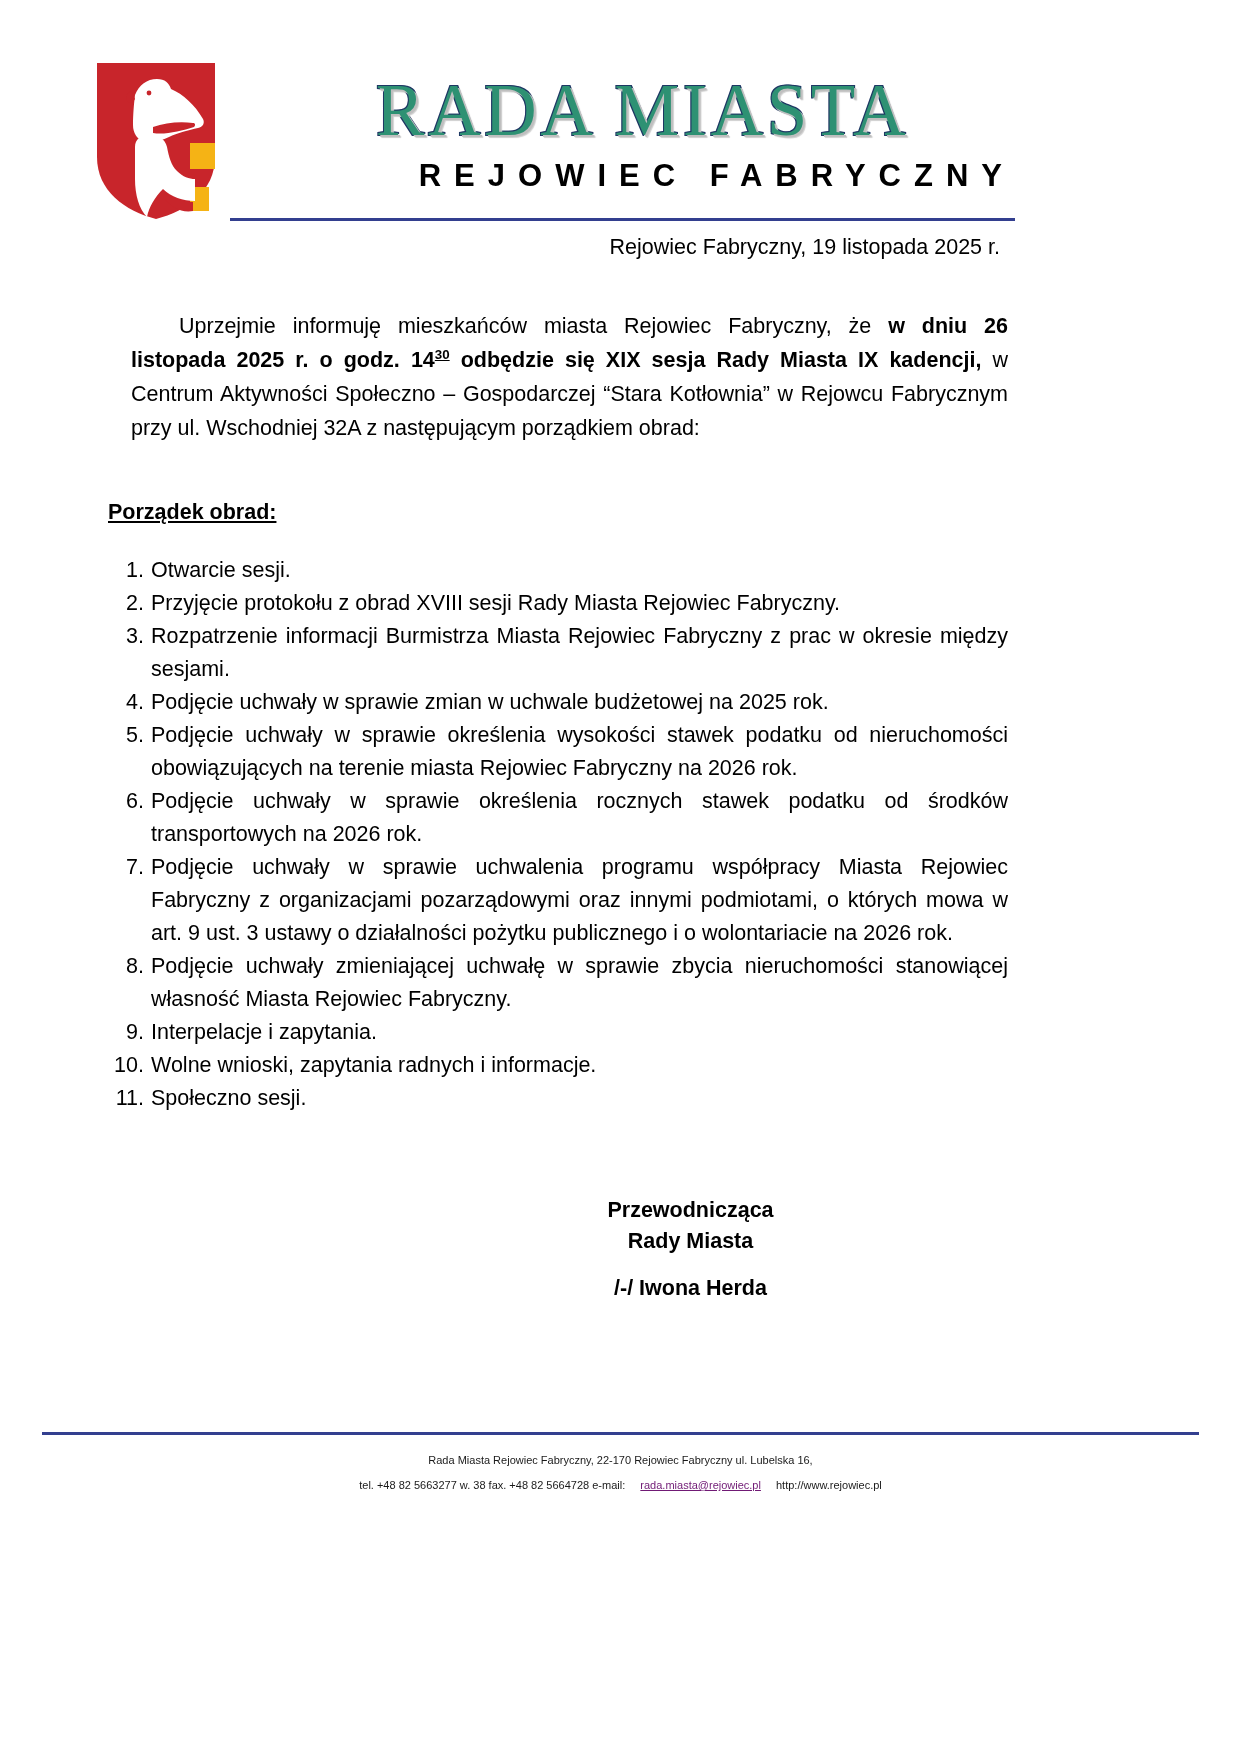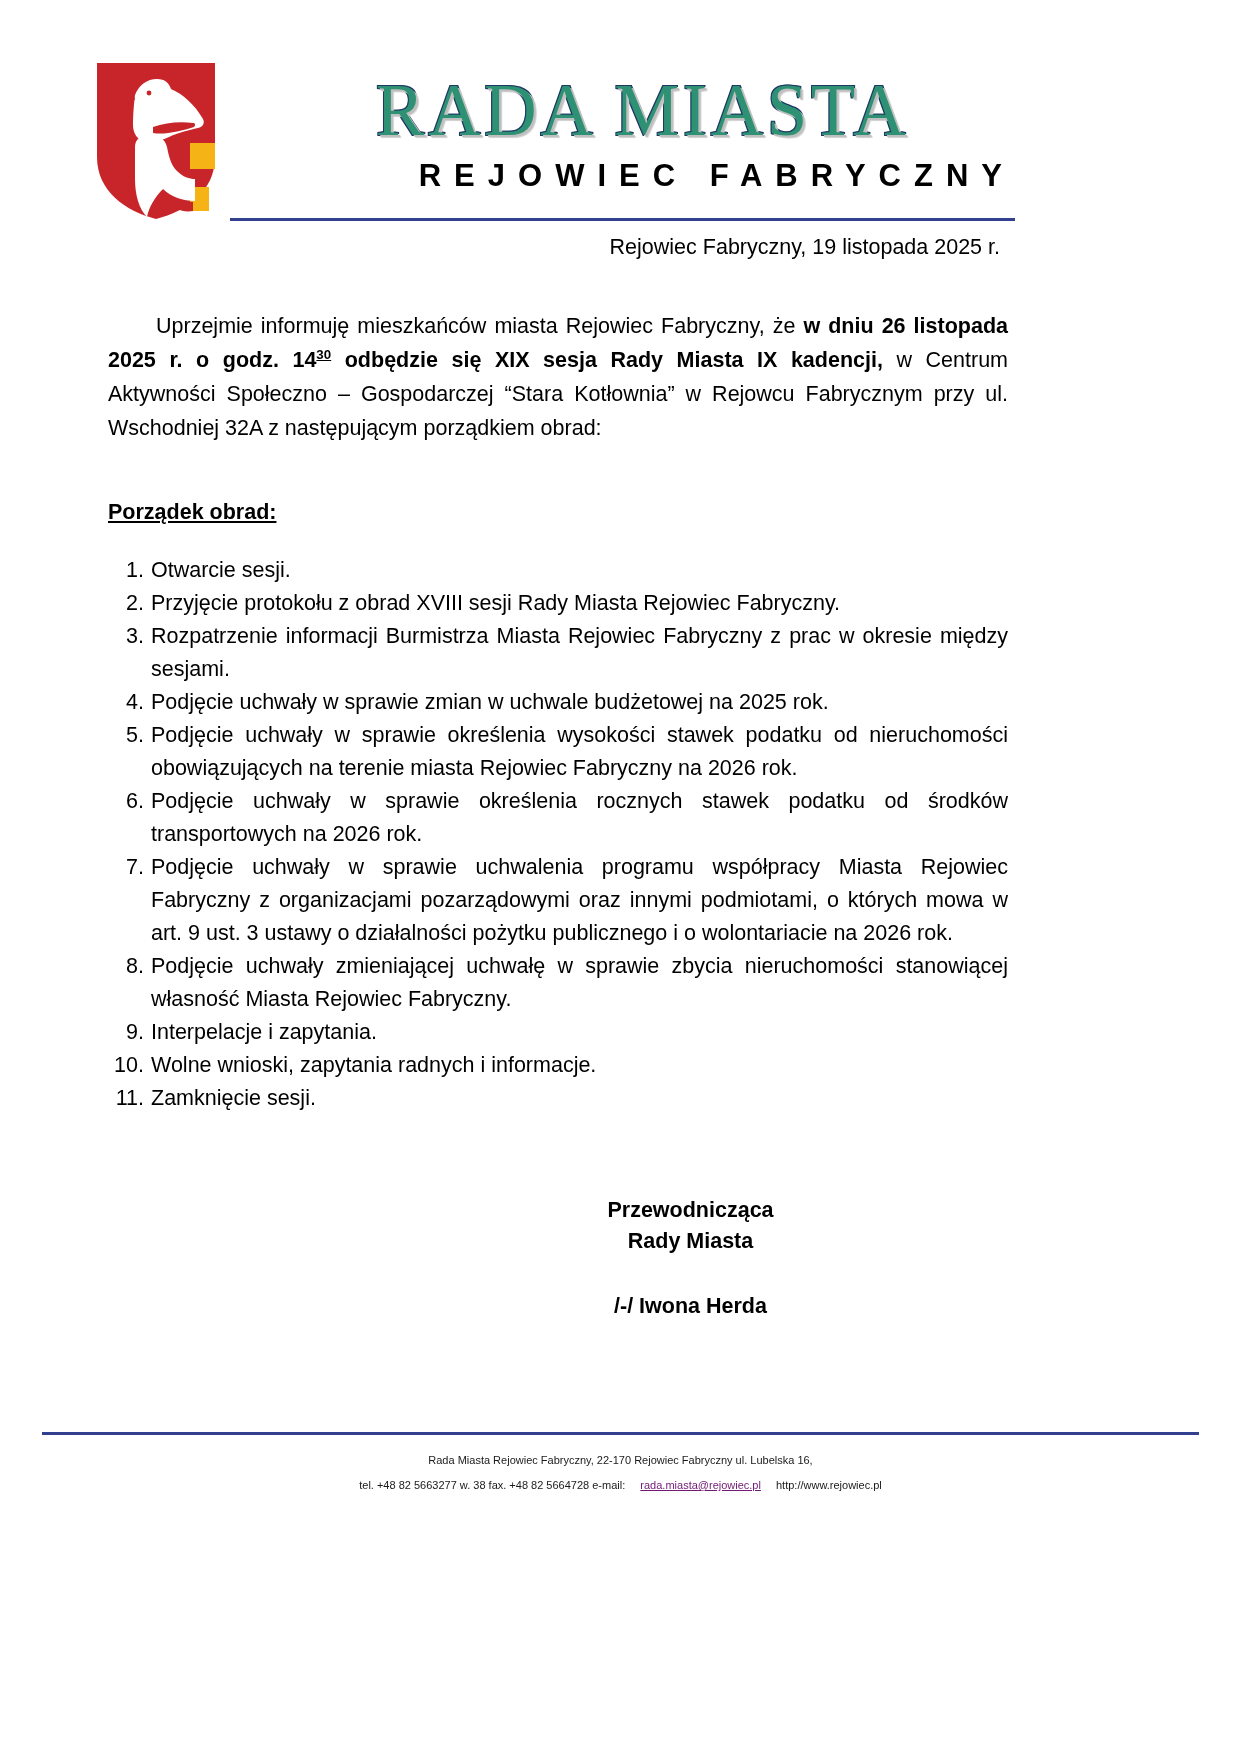--- a/index.html
+++ b/index.html
@@ -115,20 +115,21 @@
     letter-spacing: 0.4px;
   }
   .title span { text-decoration: underline; }
 
   .intro {
     margin-top: 46px;
     text-align: justify;
     text-justify: inter-word;
     line-height: 34px;
     font-size: 21.5px;
+    margin-left: 23px;
   }
   .intro .indent { display: inline-block; width: 48px; }
   .intro b { font-weight: 700; }
 
   sup.sup-u {
     font-size: 0.62em;
     vertical-align: super;
     text-decoration: underline;
     line-height: 0;
   }
@@ -166,21 +167,21 @@
 
   
   .signature {
     margin-top: 80px;
     text-align: center;
     font-weight: 700;
     font-size: 21.5px;
     line-height: 31px;
     padding-left: 265px;
   }
-  .signature .sig-name { margin-top: 34px; }
+  .signature .sig-name { margin-top: 16px; }
 
   
   .footer-rule {
     position: absolute;
     left: 42px;
     top: 1432px;
     width: 1157px;
     height: 3px;
     background: #333f8f;
   }
@@ -290,21 +291,21 @@
       <li>
         <span class="num">9.</span>
         <span class="txt">Interpelacje i zapytania.</span>
       </li>
       <li>
         <span class="num">10.</span>
         <span class="txt">Wolne wnioski, zapytania radnych i informacje.</span>
       </li>
       <li>
         <span class="num">11.</span>
-        <span class="txt">Zamknięcie sesji.</span>
+        <span class="txt">Społeczno sesji.</span>
       </li>
     </ol>
 
     <div class="signature">
       <div>Przewodnicząca</div>
       <div>Rady Miasta</div>
       <div class="sig-name">/-/ Iwona Herda</div>
     </div>
 
   </div>

